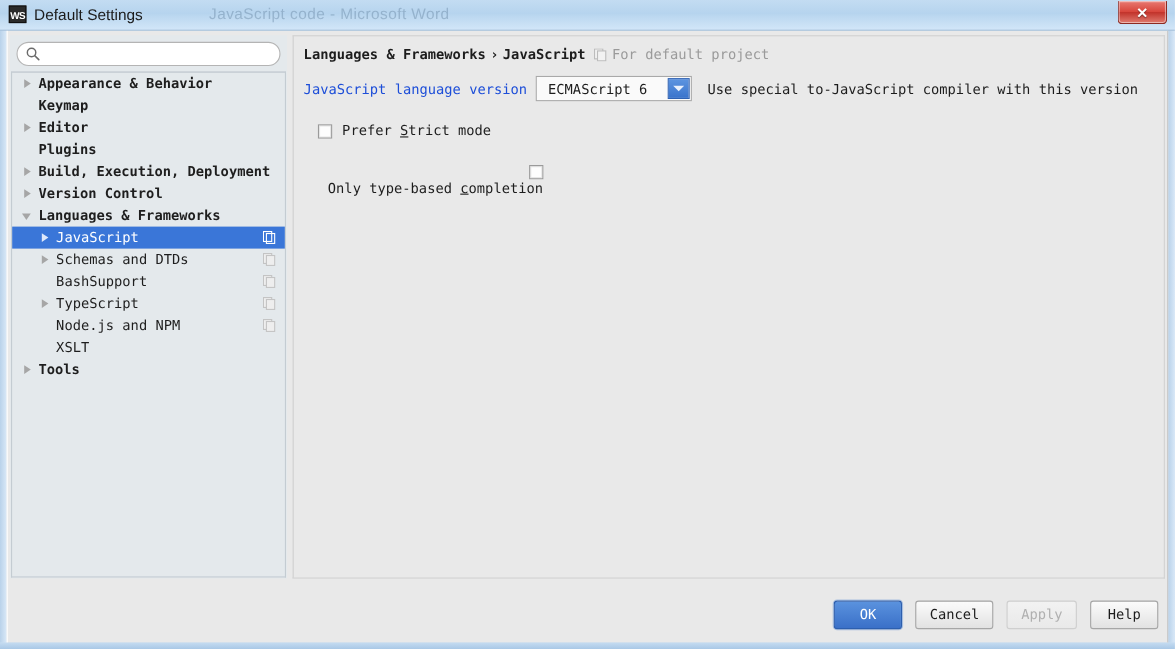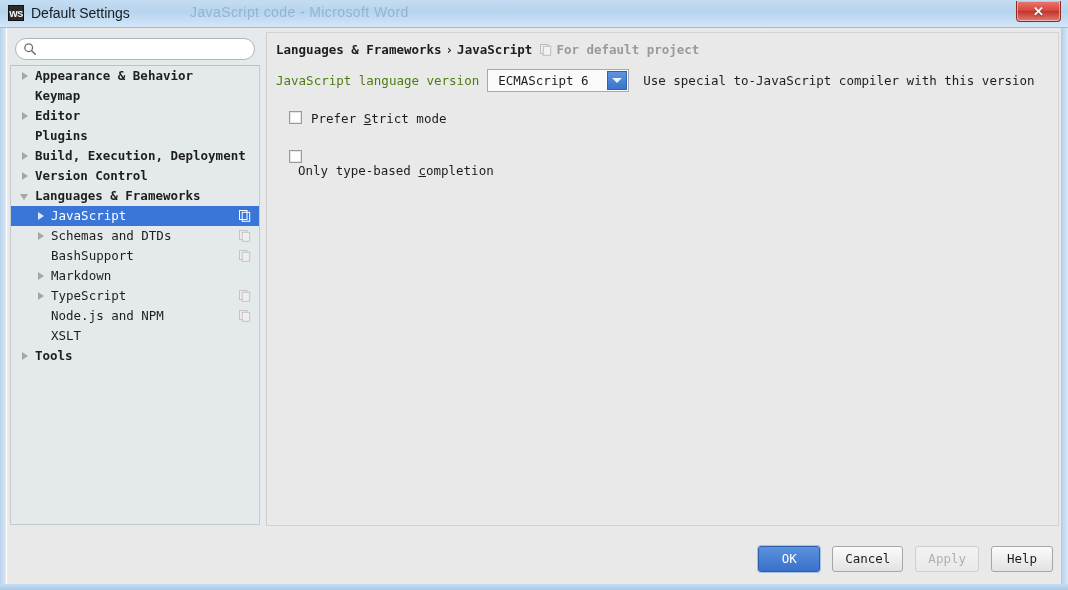--- a/index.html
+++ b/index.html
@@ -214,32 +214,32 @@
     position: absolute;
     left: 9px; top: 9px;
     display: flex; align-items: center;
     white-space: nowrap;
     font-family: "DejaVu Sans Mono", monospace;
     font-size: 12.5px;
   }
   .bc-main { font-weight: bold; color: #1d1d1d; }
   .bc-sep  { font-weight: bold; color: #1d1d1d; padding: 0 4px; }
   .bc-icon { margin: 0 4px 0 8px; width: 12px; height: 12px; }
-  .bc-sub  { color: #9a9a9a; font-weight: bold; }
+  .bc-sub  { color: #9a9a9a; }
 
   .row-version {
     position: absolute;
     left: 9px; top: 36px;
     display: flex; align-items: center;
     white-space: nowrap;
   }
   .lbl {
     font-family: "DejaVu Sans Mono", monospace;
     font-size: 12.5px;
-    color: #4d7c0f;
+    color: #1d4ed8;
   }
   .combo {
     position: relative;
     margin-left: 8px;
     width: 142px; height: 23px;
     background: #fafafa;
     border: 1px solid #a9a9a9;
     box-sizing: border-box;
     display: flex; align-items: center;
     cursor: pointer;
@@ -268,21 +268,21 @@
   .hint {
     margin-left: 14px;
     font-family: "DejaVu Sans Mono", monospace;
     font-size: 12.5px;
     color: #1d1d1d;
   }
 
   .cb-row {
     position: absolute;
     left: 10px;
-    display: flex; align-items: flex-start;
+    display: flex; align-items: flex-end;
     cursor: pointer;
     padding-left: 12px;
   }
   .cb-row.one { top: 78px; }
   .cb-row.two { top: 117px; flex-direction: column; }
   .cb-box {
     width: 13px; height: 13px;
     background: #fdfdfd;
     border: 1px solid #9a9a9a;
     box-shadow: inset 0 0 0 1px #e6e6e6;
@@ -410,24 +410,20 @@
           <div class="tree-row level1">
             <span class="arrow none"></span>
             <span class="tree-label">BashSupport</span>
             <svg class="copy-icon" viewBox="0 0 12 12">
               <rect x="0.5" y="0.5" width="7.5" height="9" fill="#eeeeee" stroke="#c4c4c4"></rect>
               <rect x="3.2" y="2.3" width="7.5" height="9" fill="#eeeeee" stroke="#c4c4c4"></rect>
             </svg>
           </div>
           <div class="tree-row level1">
             <span class="arrow right"></span>
-            <span class="tree-label">Markdown</span>
-          </div>
-          <div class="tree-row level1">
-            <span class="arrow right"></span>
             <span class="tree-label">TypeScript</span>
             <svg class="copy-icon" viewBox="0 0 12 12">
               <rect x="0.5" y="0.5" width="7.5" height="9" fill="#eeeeee" stroke="#c4c4c4"></rect>
               <rect x="3.2" y="2.3" width="7.5" height="9" fill="#eeeeee" stroke="#c4c4c4"></rect>
             </svg>
           </div>
           <div class="tree-row level1">
             <span class="arrow none"></span>
             <span class="tree-label">Node.js and NPM</span>
             <svg class="copy-icon" viewBox="0 0 12 12">

